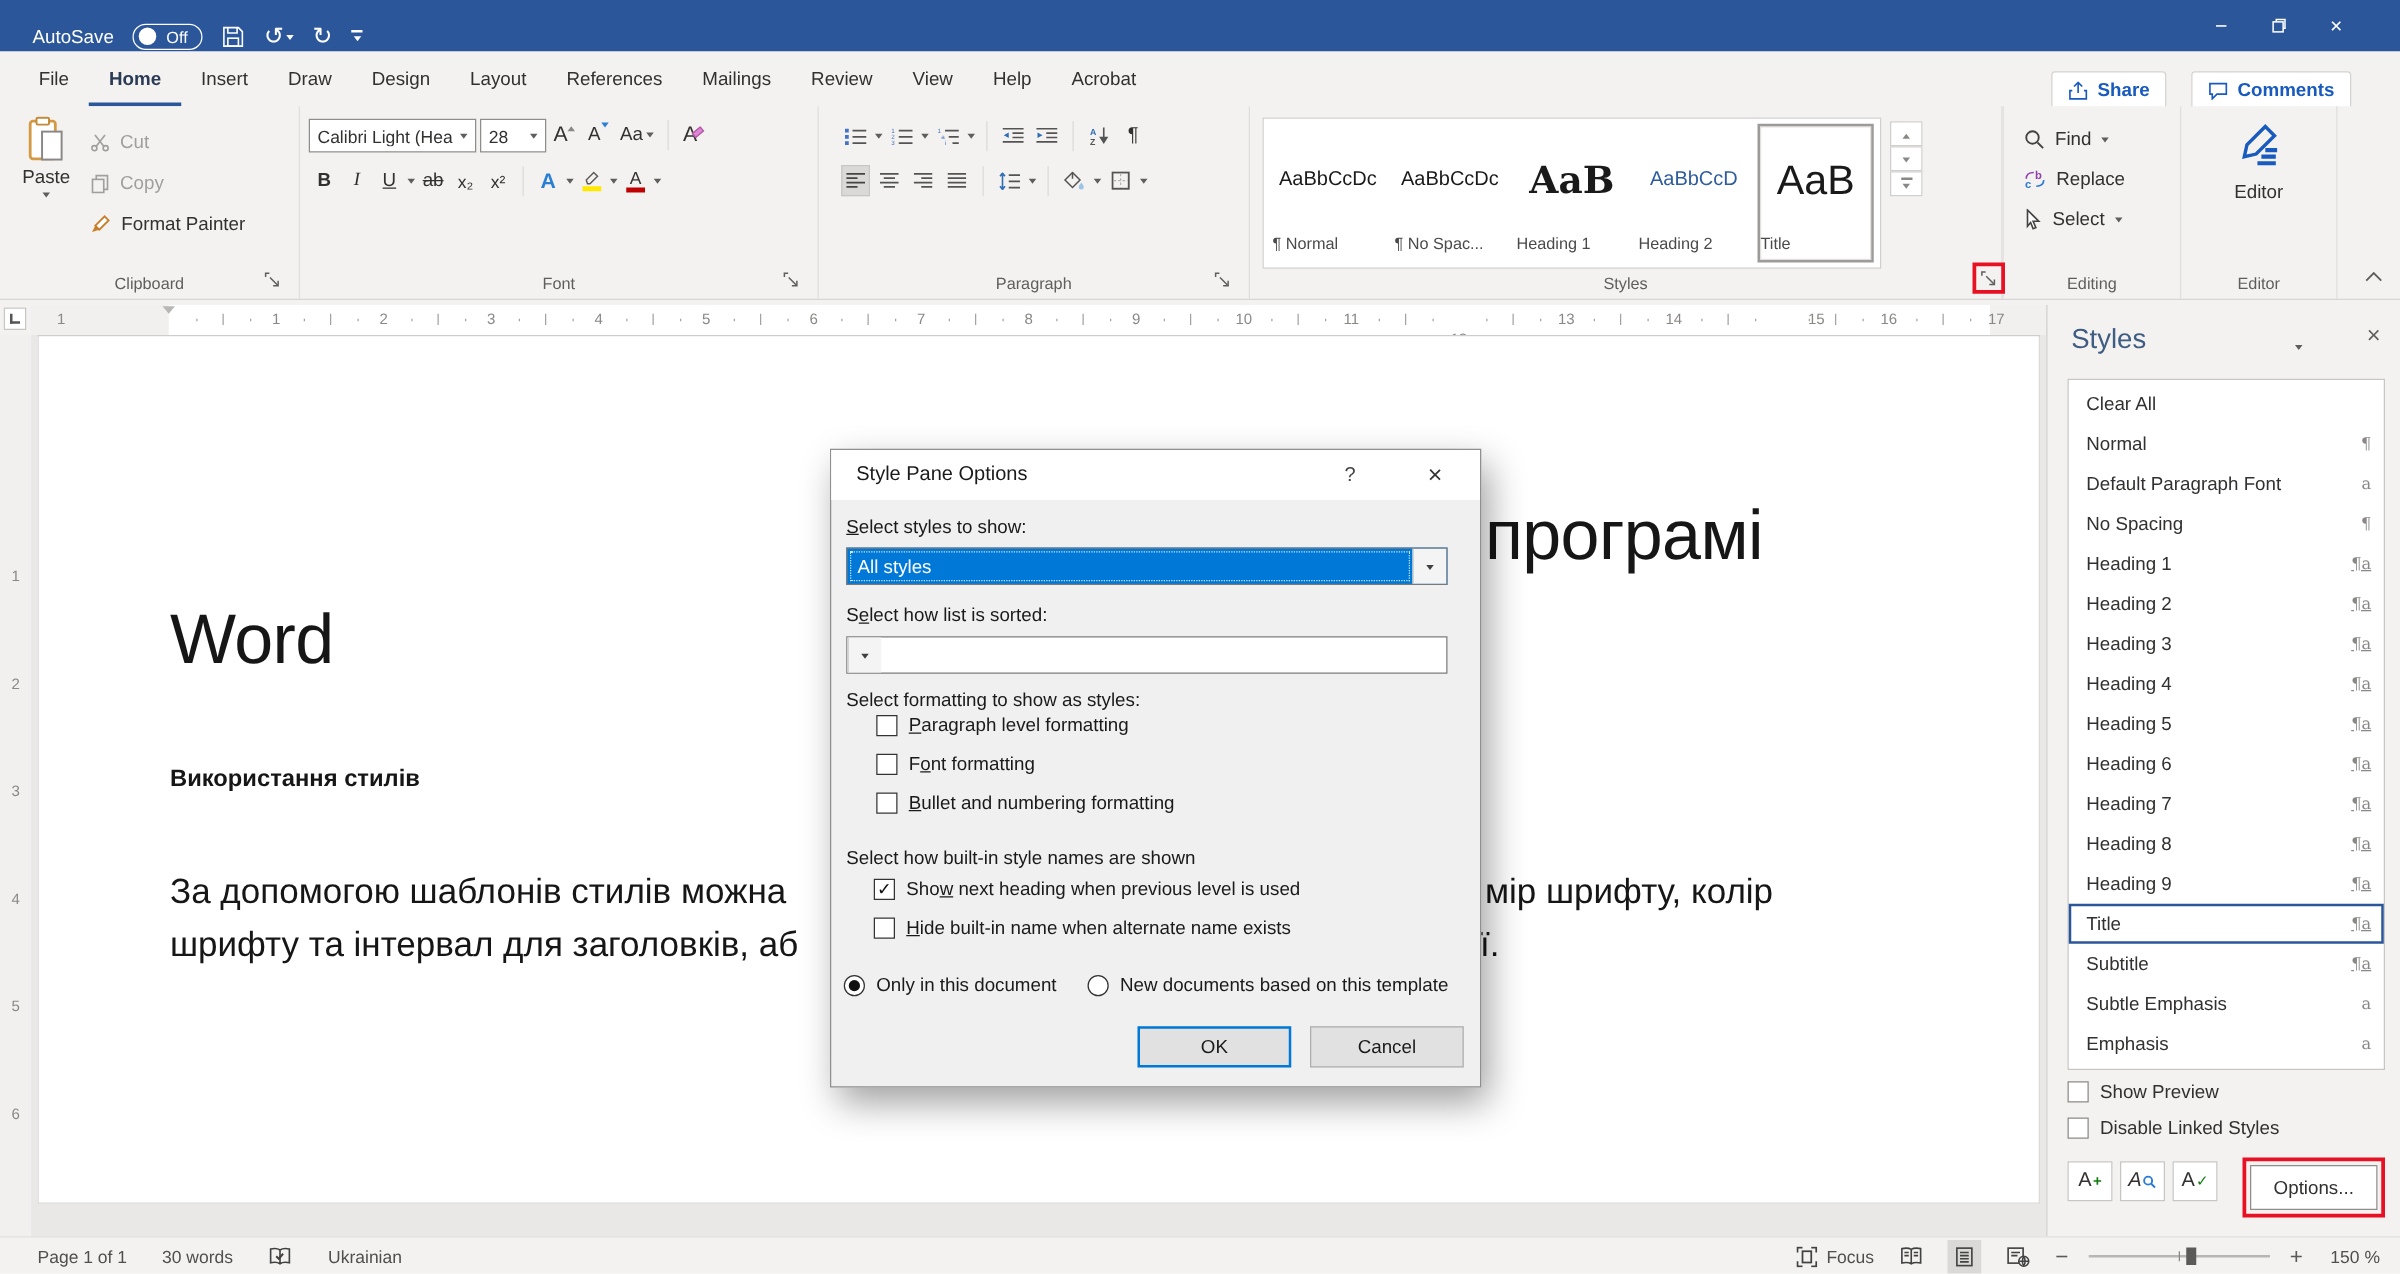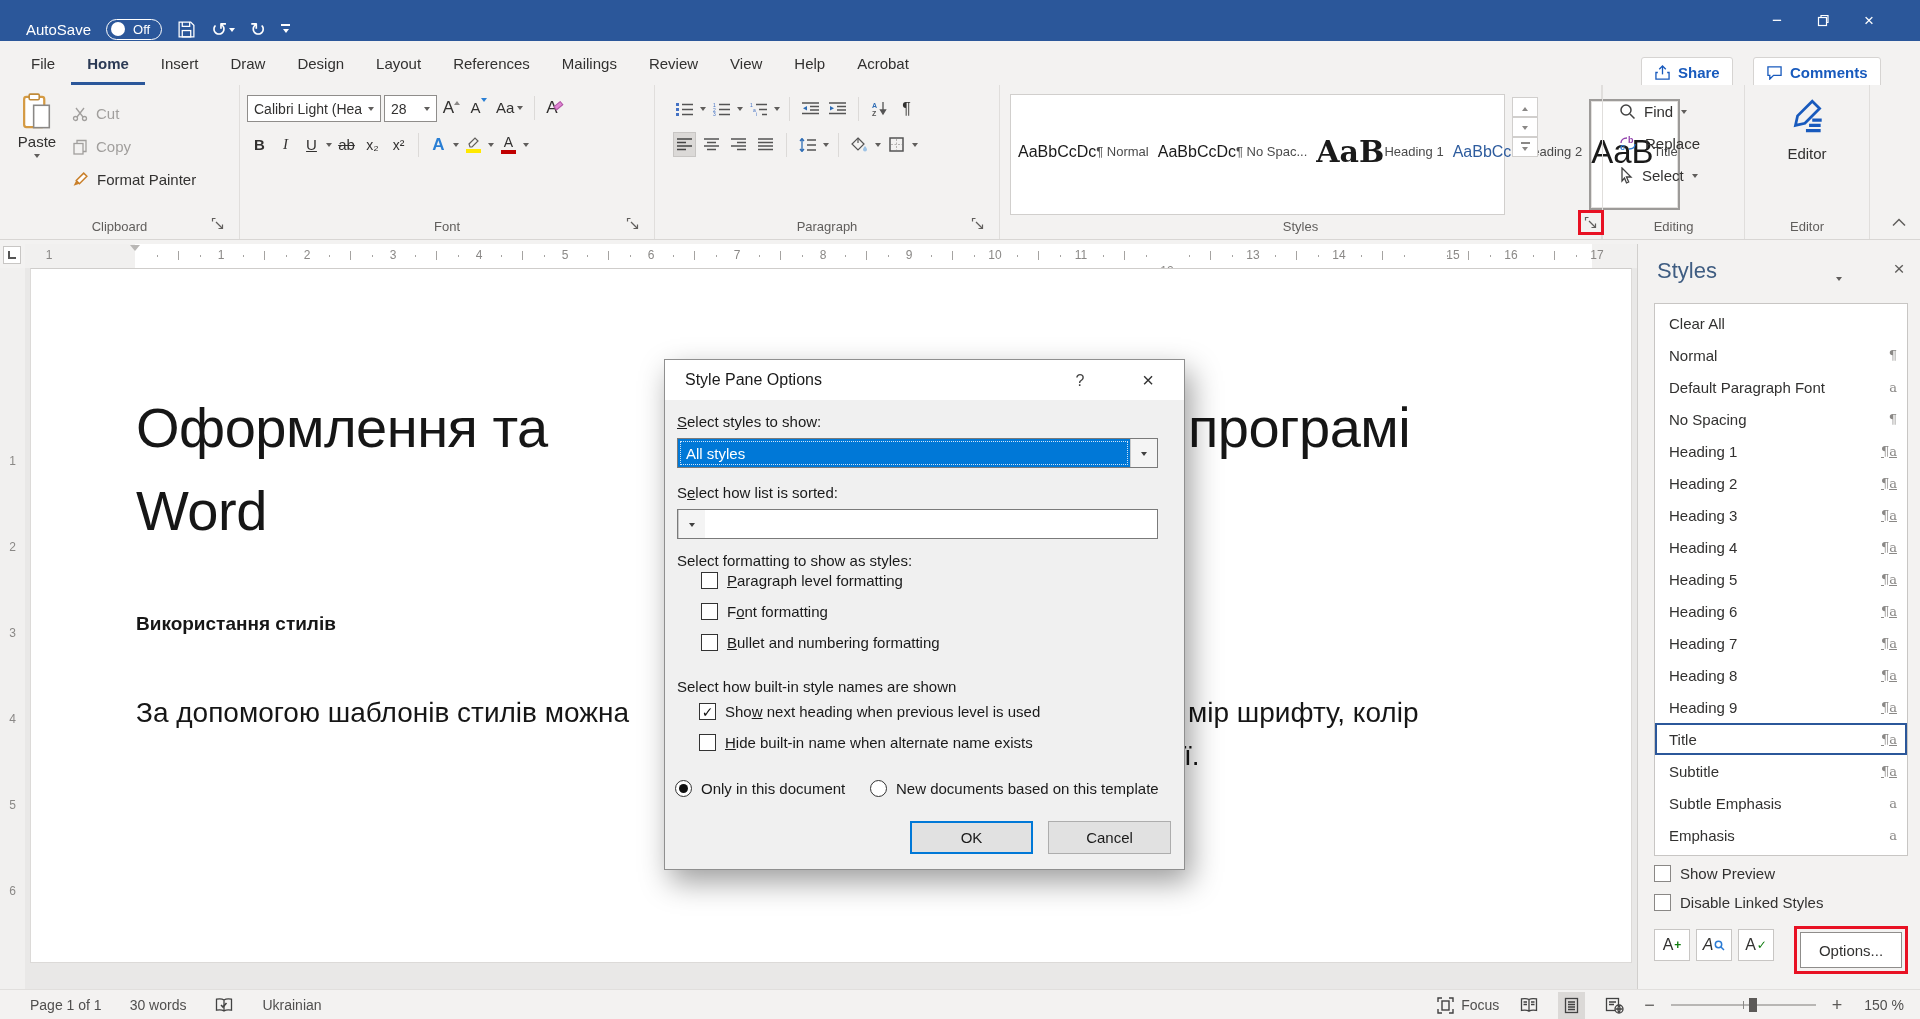--- a/index.html
+++ b/index.html
@@ -59,21 +59,21 @@
   .glyph-u{text-decoration:underline}
   .glyph-strike{text-decoration:line-through}
   .effectsA{color:#2a7fd4;font-weight:700;font-size:17px}
   .colstack{display:flex;flex-direction:column;align-items:center;line-height:1}
   .colbar{width:15px;height:4px;margin-top:1px}
   .eraser{width:9px;height:5px;background:#e085d4;border:1px solid #b05aa5;transform:rotate(-40deg) translate(-2px,-4px)}
   .supsub{font-size:14px}
 
   
   .gallerybox{position:absolute;left:10px;top:9px;width:495px;height:121px;background:#fff;border:1px solid #d1cfcd;display:flex;padding:4px 5px;gap:5px}
-  .gcard{flex:1;display:flex;align-items:center;justify-content:flex-end;padding-bottom:6px;border:2px solid transparent}
+  .gcard{flex:1;display:flex;flex-direction:column;justify-content:flex-end;padding-bottom:6px;border:2px solid transparent}
   .gcard.sel{border:2px solid #9d9b99;background:#fff;box-shadow:0 0 0 1px #e3e1df inset}
   .gprev{flex:1;display:flex;align-items:center;justify-content:center;font-size:16px;color:#1a1a1a;white-space:nowrap}
   .gprev.h1{font-family:"DejaVu Serif","Liberation Serif",serif;font-weight:700;font-size:30px}
   .gprev.h2{color:#2e5c9e;font-size:16px}
   .gprev.title{font-size:33px;font-weight:400}
   .glbl{font-size:13px;color:#4a4a4a;white-space:nowrap}
   .gscroll{position:absolute;left:512px;top:12px;width:26px;height:60px;display:flex;flex-direction:column}
   .gsbtn{flex:1;background:#fff;border:1px solid #d1cfcd;display:flex;align-items:center;justify-content:center;color:#605e5c}
   .carU{width:0;height:0;border:3.5px solid transparent;border-bottom:4.5px solid #8a8886}
   .carD{width:0;height:0;border:3.5px solid transparent;border-top:4.5px solid #8a8886;transform:translateY(2px)}
@@ -655,26 +655,26 @@
       <span class="vnum" style="top: 186px;">1</span>
       <span class="vnum" style="top: 272px;">2</span>
       <span class="vnum" style="top: 358px;">3</span>
       <span class="vnum" style="top: 444px;">4</span>
       <span class="vnum" style="top: 530px;">5</span>
       <span class="vnum" style="top: 616px;">6</span>
     </div>
 
   <div class="workspace">
     <div class="page">
-      <div class="doc title" style="left:105px;top:126px">Оформлення та</div>
       <div class="doc title" style="left:1157px;top:126px">програмі</div>
       <div class="doc title" style="left:105px;top:209px">Word</div>
       <div class="doc h2x" style="left:105px;top:344px">Використання стилів</div>
       <div class="doc body" style="left:105px;top:428px">За допомогою шаблонів стилів можна</div>
       <div class="doc body" style="left:1157px;top:428px">мір шрифту, колір</div>
+      <div class="doc body" style="left:105px;top:471px">шрифту та інтервал для заголовків, аб</div>
       <div class="doc body" style="left:1153px;top:471px">ї.</div>
     </div>
   </div>
 
   <aside class="stylespane">
     <div class="sp-title">Styles</div>
     <span class="sp-dd"><span class="car" style="border-top-color:#605e5c"></span></span>
     <span class="sp-close">×</span>
     <div class="sp-list">
         <div class="srow">

